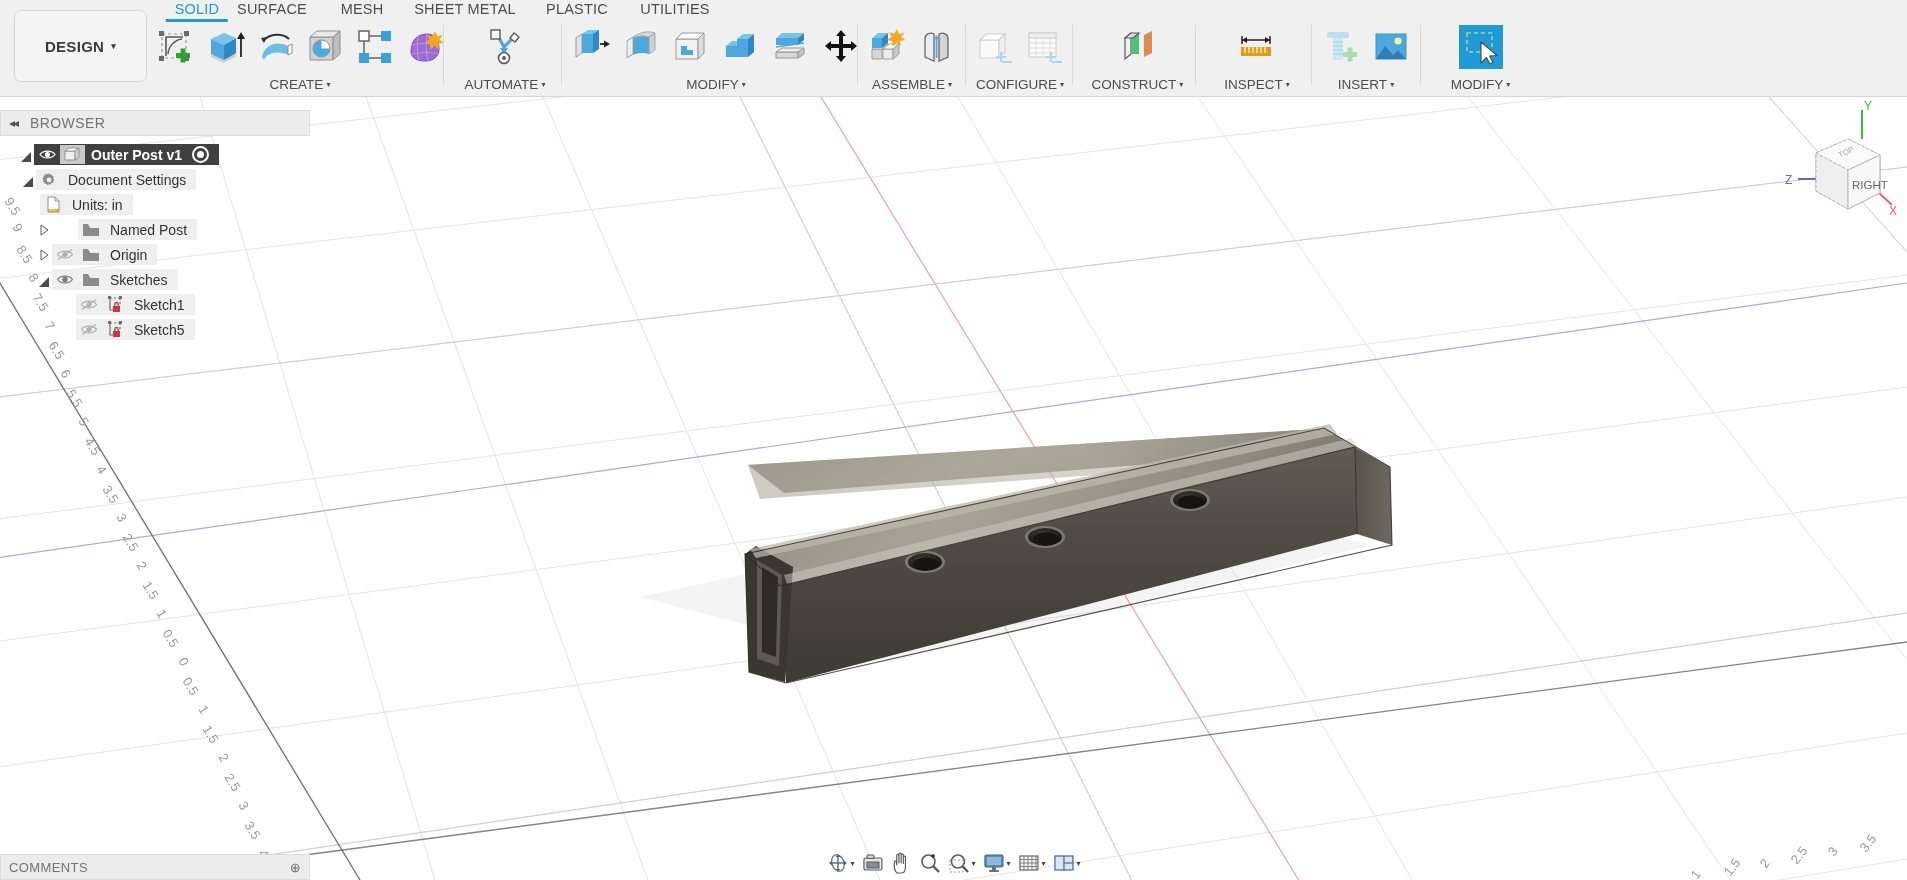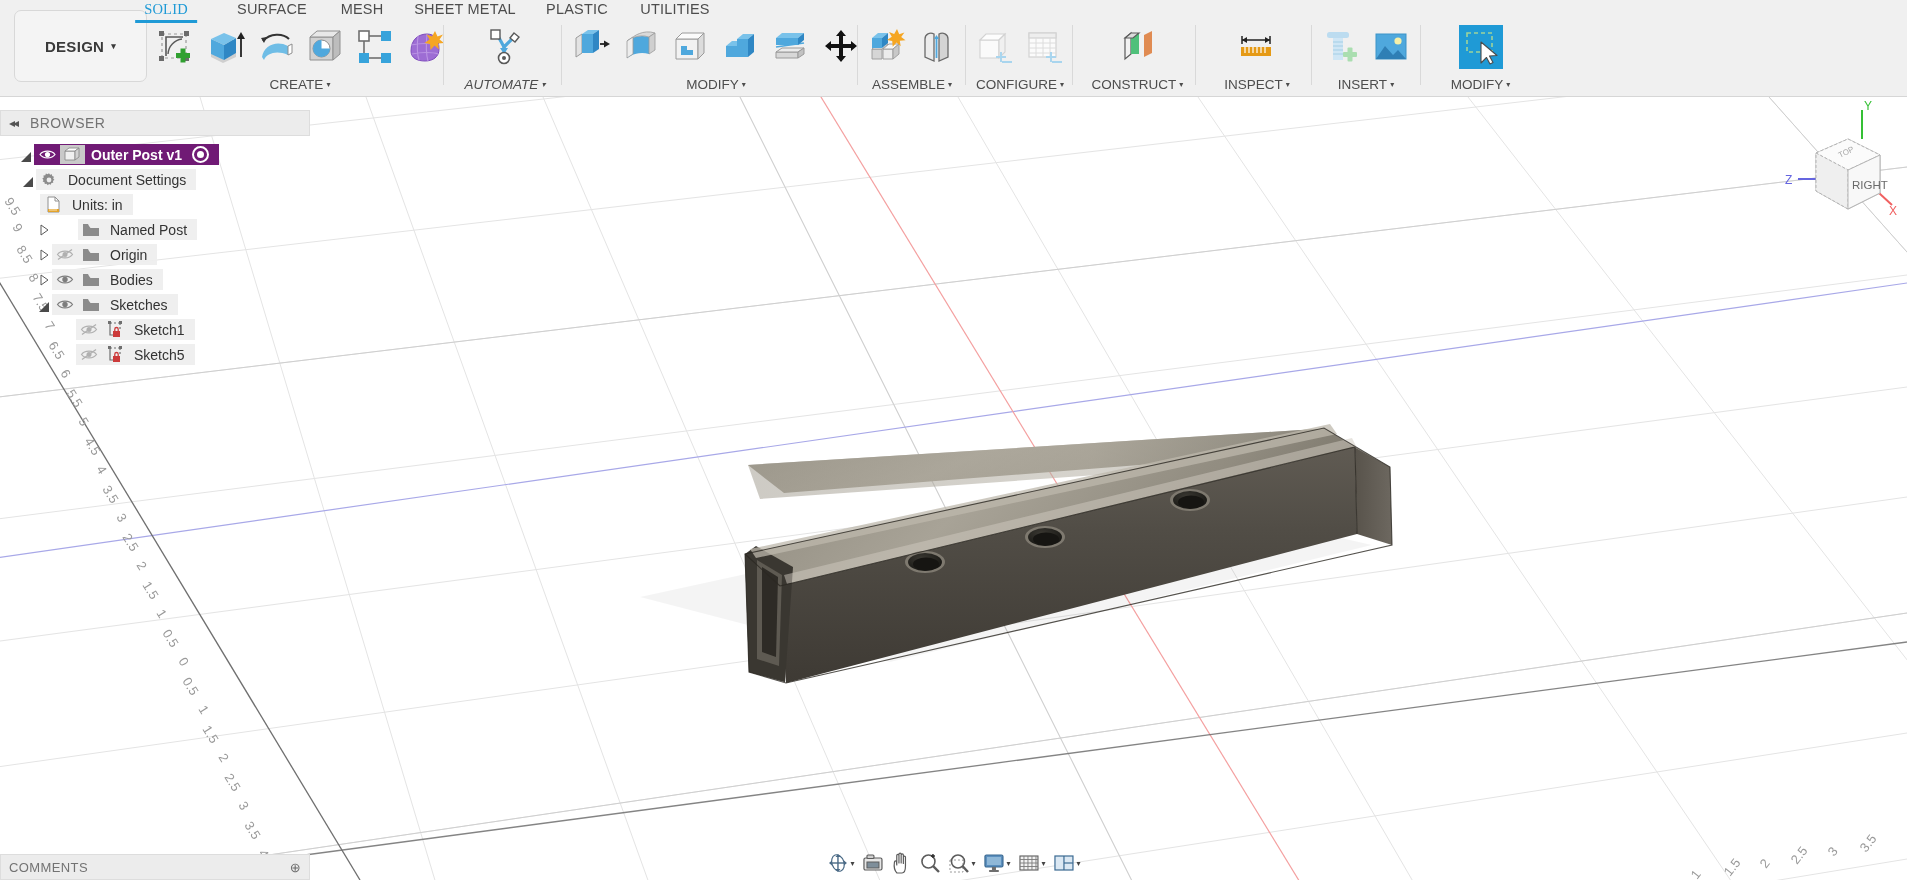--- a/index.html
+++ b/index.html
@@ -74,21 +74,21 @@
     font-size: 14px; color: #737373; letter-spacing: .4px;
   }
   .collapse-icon { color: #555; font-size: 12px; margin-right: 13px; letter-spacing: -2px; }
 
   .tree { padding-top: 6px; }
   .row { height: 25px; display: flex; align-items: center; position: relative; }
   .row .chip {
     display: flex; align-items: center; height: 21px;
     background: rgba(238,238,238,0.93); padding-right: 10px;
   }
-  .row.sel .chip { background: #701a75; }
+  .row.sel .chip { background: #404040; }
   .arrow {
     width: 16px; display: flex; align-items: center; justify-content: center;
     font-size: 10px; color: #4a4a4a; flex: 0 0 16px;
   }
   .tri-open { width: 0; height: 0; border-left: 10px solid transparent; border-bottom: 10px solid #4a4a4a; transform: translateY(2px); }
   .eye { width: 26px; display: flex; align-items: center; justify-content: center; flex: 0 0 26px; }
   .ico { width: 26px; display: flex; align-items: center; justify-content: center; flex: 0 0 26px; }
   .lbl { font-size: 14px; color: #333333; white-space: nowrap; padding-left: 6px; }
   .row.sel .lbl { color: #ffffff; font-weight: bold; }
   .radio {
@@ -126,21 +126,21 @@
   <div class="ribbon">
 
     <div class="design-btn">
       <span>DESIGN</span>
       <span class="caret">▾</span>
     </div>
 
     <div class="ribbon-body">
 
       <div class="tabrow">
-        <div class="tab active" style="left:19px;font-family:Liberation Serif, serif;">
+        <div class="tab active" style="left:50px;">
           <span>SOLID</span>
           <span class="underline"></span>
         </div>
         <div class="tab" style="left:125px;">SURFACE</div>
         <div class="tab" style="left:215px;">MESH</div>
         <div class="tab" style="left:318px;">SHEET METAL</div>
         <div class="tab" style="left:430px;">PLASTIC</div>
         <div class="tab" style="left:528px;">UTILITIES</div>
       </div>
 
@@ -217,21 +217,21 @@
               </svg>
             </div>
           </div>
           <div class="panel-label">
             <span>CREATE</span><span class="caret">▾</span>
           </div>
         </div>
 
         <div class="divider" style="left:296px;"></div>
 
-        <div class="panel" style="left:304px;font-style:italic;">
+        <div class="panel" style="left:304px;">
           <div class="panel-icons" style="width:108px; justify-content:center;">
             <div class="tool">
               <svg width="40" height="40" viewBox="0 0 40 40">
                 <path d="M13 9 L19 20 L27 12" fill="none" stroke="#4fa8dd" stroke-width="3.2" stroke-linejoin="round"></path>
                 <path d="M19 20 L19 28" stroke="#4fa8dd" stroke-width="3.2"></path>
                 <rect x="6" y="3" width="9" height="9" fill="#ffffff" stroke="#5a5a5a" stroke-width="1.4"></rect>
                 <path d="M29 6 l5 4 l-4 5 l-5 -4 z" fill="#ffffff" stroke="#5a5a5a" stroke-width="1.4"></path>
                 <path d="M15 21 l8 0 l-4 6 z" fill="#4fa8dd"></path>
                 <circle cx="19" cy="31" r="5.5" fill="#ffffff" stroke="#5a5a5a" stroke-width="1.6"></circle>
                 <circle cx="19" cy="31" r="2" fill="#5a5a5a"></circle>
@@ -764,42 +764,20 @@
           <span class="ico">
             <svg width="18" height="14" viewBox="0 0 18 14">
                 <path d="M1 3 L7 3 L8.5 5 L17 5 L17 13 L1 13 Z" fill="#8b8b8b"></path>
                 <path d="M1 1 L6 1 L7 3 L1 3 Z" fill="#8b8b8b"></path>
               </svg>
           </span>
           <span class="lbl">Origin</span>
         </div>
       </div>
 
-      <div class="row" style="padding-left:36px;">
-        <div class="arrow">
-          <svg width="9" height="12" viewBox="0 0 9 12">
-              <path d="M1 1 L8 6 L1 11 Z" fill="#ffffff" stroke="#5a5a5a" stroke-width="1"></path>
-            </svg>
-        </div>
-        <div class="chip">
-          <span class="eye">
-            <svg width="18" height="13" viewBox="0 0 18 13">
-                <path d="M1.5 6.5 C4.5 2 13.5 2 16.5 6.5 C13.5 11 4.5 11 1.5 6.5 Z" fill="none" stroke="#7d7d7d" stroke-width="1.2"></path>
-                <circle cx="9" cy="6.5" r="2.7" fill="#7d7d7d"></circle>
-              </svg>
-          </span>
-          <span class="ico">
-            <svg width="18" height="14" viewBox="0 0 18 14">
-                <path d="M1 3 L7 3 L8.5 5 L17 5 L17 13 L1 13 Z" fill="#8b8b8b"></path>
-                <path d="M1 1 L6 1 L7 3 L1 3 Z" fill="#8b8b8b"></path>
-              </svg>
-          </span>
-          <span class="lbl">Bodies</span>
-        </div>
-      </div>
 
       <div class="row" style="padding-left:36px;">
         <div class="arrow">
             <span class="tri-open"></span>
           </div>
         <div class="chip">
           <span class="eye">
             <svg width="18" height="13" viewBox="0 0 18 13">
                 <path d="M1.5 6.5 C4.5 2 13.5 2 16.5 6.5 C13.5 11 4.5 11 1.5 6.5 Z" fill="none" stroke="#7d7d7d" stroke-width="1.2"></path>
                 <circle cx="9" cy="6.5" r="2.7" fill="#7d7d7d"></circle>

